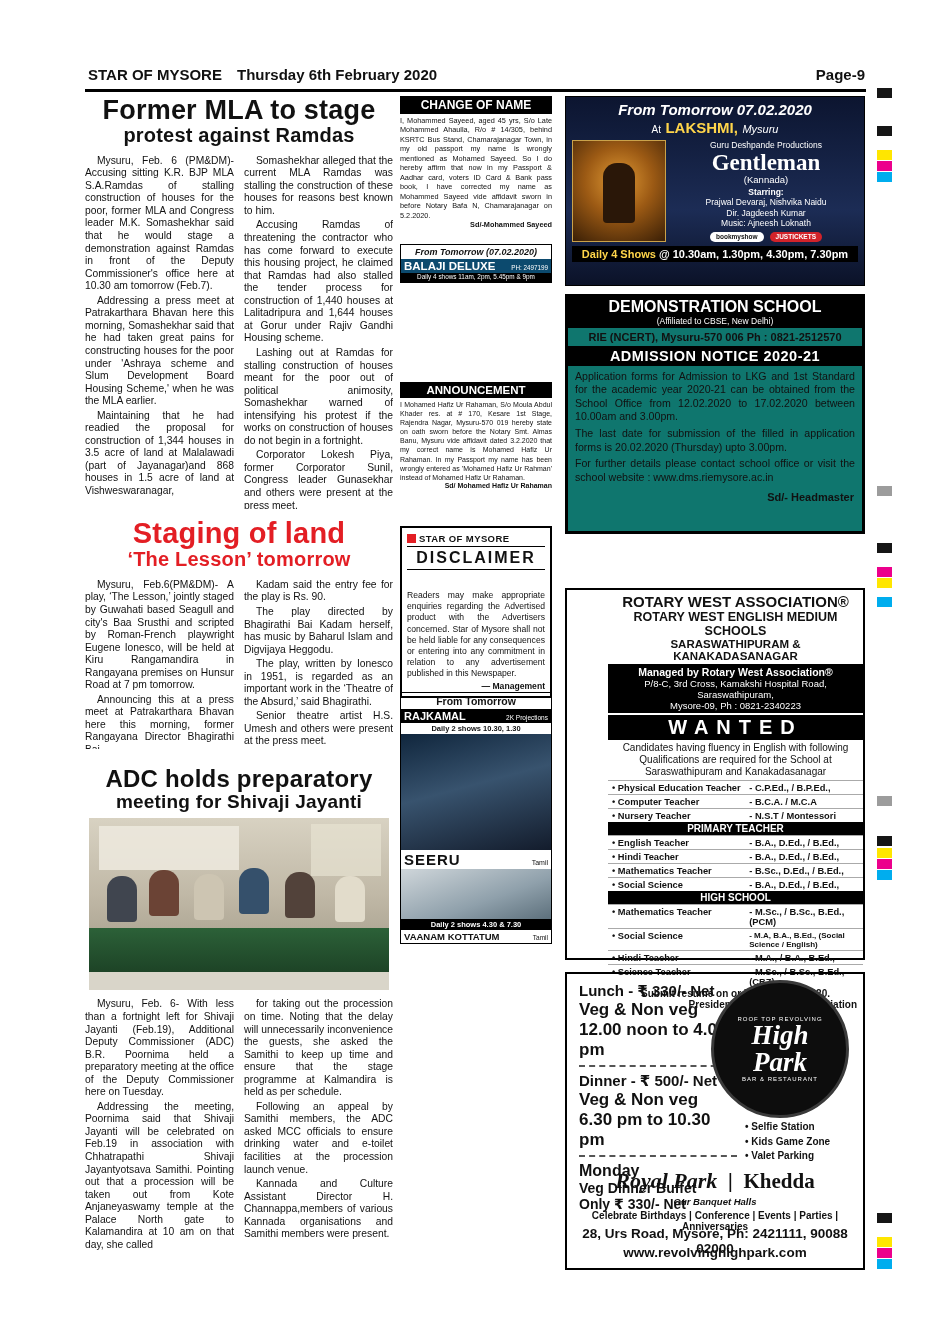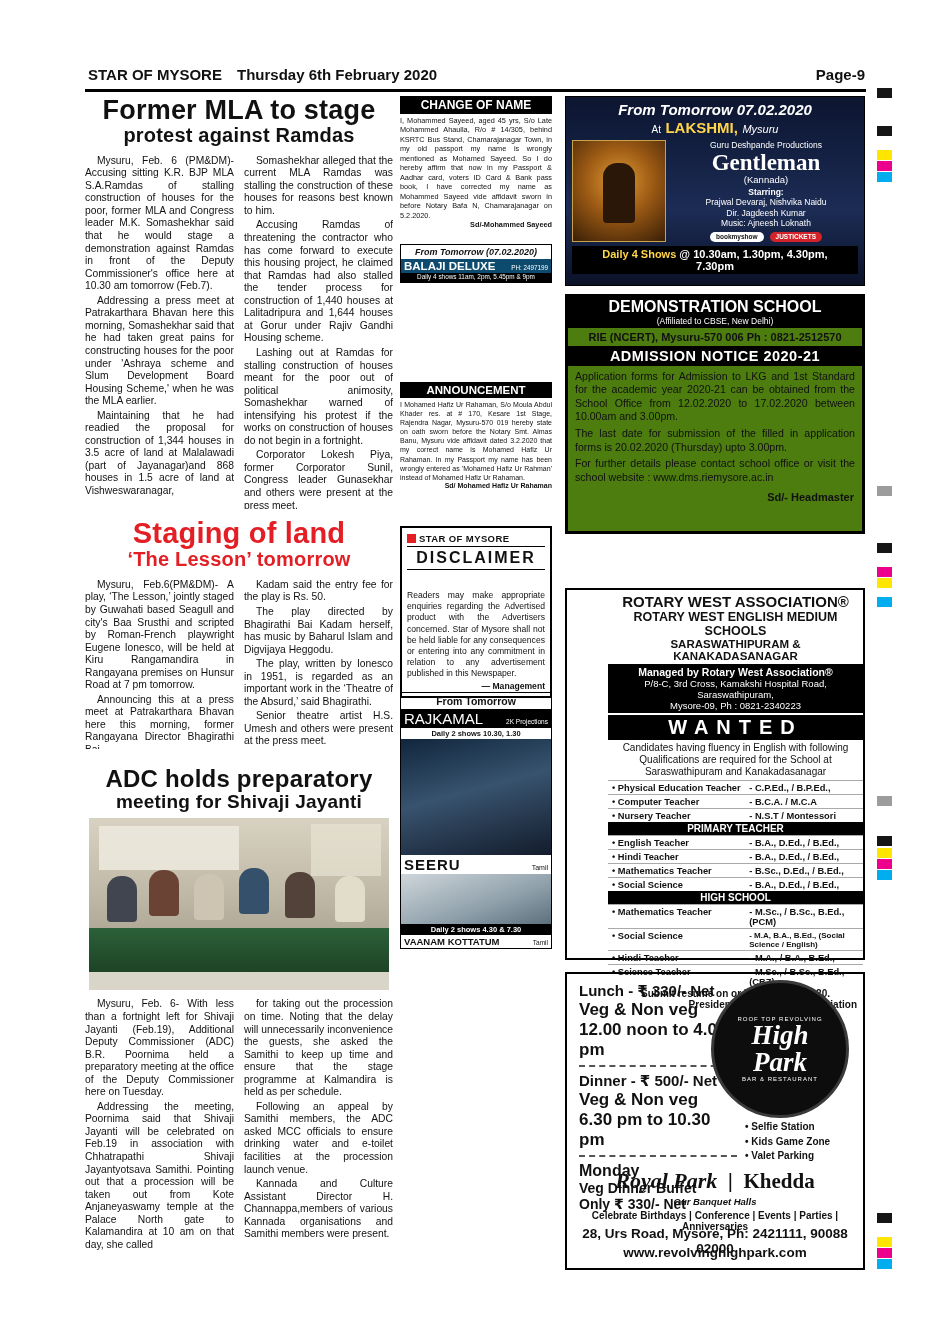--- a/index.html
+++ b/index.html
@@ -60,21 +60,21 @@
   .disc{border:2px solid #000;padding:5px;}
   .disc-brand{display:flex;align-items:center;gap:3px;border-bottom:1px solid #000;padding-bottom:2px;}
   .disc-logo{width:9px;height:9px;background:#e31e24;display:inline-block;}
   .disc-brand span{font-size:9.5px;font-weight:800;letter-spacing:.4px;}
   .disc-title{font-size:16px;font-weight:800;text-align:center;letter-spacing:2px;margin:2px 0;border-bottom:1px solid #000;padding-bottom:2px;}
   .disc-body{font-size:8.6px;line-height:1.3;text-align:justify;margin-top:20px;}
   .disc-sign{font-size:8.6px;font-weight:bold;text-align:right;margin-top:2px;}
 
   .raj-from{font-weight:bold;font-size:10.5px;text-align:center;padding:2px 0;}
   .raj-bar{display:flex;justify-content:space-between;align-items:baseline;background:#000;color:#fff;padding:1px 3px;}
-  .raj-name{font-size:15px;font-weight:normal;}
+  .raj-name{font-size:11px;font-weight:bold;}
   .raj-proj{font-size:6.5px;}
   .raj-shows{font-size:7.5px;font-weight:bold;text-align:center;padding:1px 0;}
   .poster-seeru{height:116px;background:linear-gradient(165deg,#10263d 0%,#38536e 45%,#131c2c 100%);}
   .seeru-row{display:flex;justify-content:space-between;align-items:baseline;padding:1px 3px;}
   .seeru-name{font-size:15px;font-weight:800;letter-spacing:1px;}
   .seeru-lang{font-size:7px;}
   .poster-vaanam{height:50px;background:linear-gradient(160deg,#cfd6da 0%,#8fa0ab 60%,#5d707c 100%);}
   .raj-shows2{background:#000;color:#fff;font-size:7.5px;font-weight:bold;text-align:center;padding:1px 0;}
   .vaanam-row{display:flex;justify-content:space-between;align-items:baseline;padding:1px 3px;}
   .vaanam-name{font-size:9.5px;font-weight:800;}
@@ -95,25 +95,25 @@
   .gent-info{flex:1;text-align:center;line-height:1.25;}
   .gent-prod{font-size:8.5px;}
   .gent-title{font-family:"Liberation Serif","DejaVu Serif",serif;font-size:23px;font-weight:bold;line-height:1;}
   .gent-lang{font-size:9.5px;}
   .gent-star{font-size:8.5px;font-weight:bold;margin-top:1px;}
   .gent-cast,.gent-dir,.gent-music{font-size:8.5px;}
   .gent-logos{display:flex;justify-content:center;gap:6px;margin-top:3px;}
   .pill{border-radius:7px;font-size:6.5px;font-weight:bold;padding:1px 6px;}
   .pill-bms{background:#fff;color:#111;}
   .pill-jus{background:#d2232a;color:#fff;}
-  .gent-bottom{margin-top:4px;background:#000;padding:2px 12px;text-align:center;font-size:11px;}
+  .gent-bottom{margin-top:4px;background:#000;padding:2px 0;text-align:center;font-size:11px;}
   .gent-bottom .y{color:#ffd54a;font-weight:800;}
   .gent-bottom .w{color:#fff;font-weight:bold;}
 
-  .school{height:240px;border:3px solid #000;background:#4d7c0f;}
+  .school{height:240px;border:3px solid #000;background:#0f766e;}
   .school-head{background:#000;color:#fff;text-align:center;padding:2px 0;}
   .school-name{font-size:16px;font-weight:800;line-height:1.05;}
   .school-affil{font-size:8.5px;}
   .school-addr{font-size:11px;font-weight:bold;text-align:center;padding:3px 0;}
   .school-notice{background:#000;color:#fff;font-size:14.5px;font-weight:800;text-align:center;padding:2px 0;letter-spacing:.5px;}
   .school-body{padding:4px 7px;font-size:10.6px;line-height:1.28;text-align:justify;}
   .school-body p{margin:0 0 3px;}
   .school-sign{font-size:11px;font-weight:bold;text-align:right;padding:0 8px;}
 
   .rotary{height:372px;border:2px solid #000;padding-left:41px;}
@@ -191,21 +191,21 @@
 
   <section class="abs art" style="top:518px;">
     <h1 class="hl hl-a2 red">Staging of land</h1>
     <h2 class="hl hl-b2 red">‘The Lesson’ tomorrow</h2>
     <div class="cols" style="height:170px;">
       <div class="col">
         <p>Mysuru, Feb.6(PM&amp;DM)- A play, ‘The Lesson,’ jointly staged by Guwahati based Seagull and city's Baa Srusthi and scripted by Roman-French playwright Eugene Ionesco, will be held at Kiru Rangamandira in Rangayana premises on Hunsur Road at 7 pm tomorrow.</p>
         <p>Announcing this at a press meet at Patrakarthara Bhavan here this morning, former Rangayana Director Bhagirathi Bai</p>
       </div>
       <div class="col">
-        <p>Kadam said the entry fee for the play is Rs. 50.</p>
+        <p>Kadam said the entry fee for the play is Rs. 90.</p>
         <p>The play directed by Bhagirathi Bai Kadam herself, has music by Baharul Islam and Digvijaya Heggodu.</p>
         <p>The play, written by Ionesco in 1951, is regarded as an important work in the ‘Theatre of the Absurd,’ said Bhagirathi.</p>
         <p>Senior theatre artist H.S. Umesh and others were present at the press meet.</p>
       </div>
     </div>
   </section>
 
   <section class="abs art" style="top:766px;">
     <h1 class="hl hl-a3">ADC holds preparatory</h1>
     <h2 class="hl hl-b3">meeting for Shivaji Jayanti</h2>

